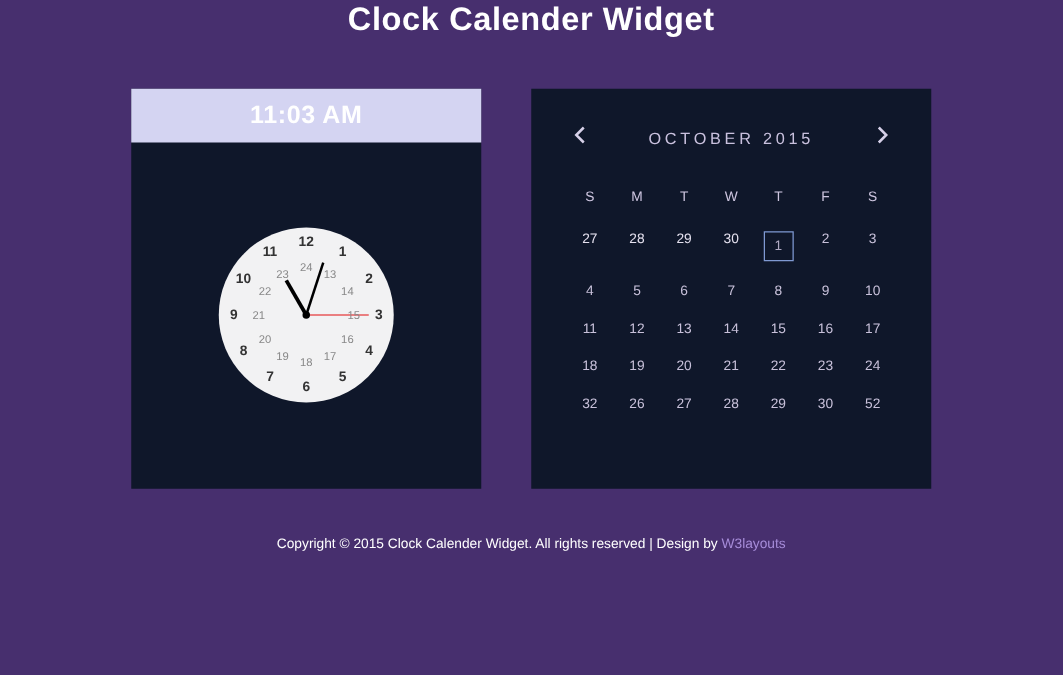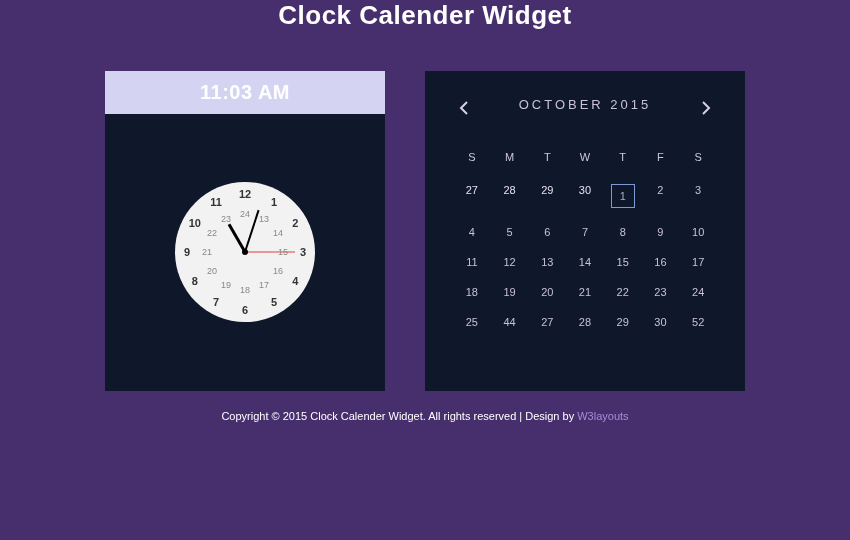--- a/index.html
+++ b/index.html
@@ -11,29 +11,29 @@
 .clock-body{height:calc(100% - 44px);display:flex;align-items:center;justify-content:center}
 .clock-face{width:140px;height:140px;border-radius:50%;background:#f2f2f3;position:relative}
 .clock-num{position:absolute;font-size:11px;color:#333;font-weight:600;transform:translate(-50%,-50%)}
 .clock-num.inner{font-size:9px;color:#888;font-weight:400}
 .hand{position:absolute;left:50%;top:50%;transform-origin:bottom center;background:#000}
 .hand.hour{width:3px;height:32px;transform:translate(-50%,-100%) rotate(330deg)}
 .hand.minute{width:2px;height:44px;transform:translate(-50%,-100%) rotate(18deg)}
 .hand.second{width:1px;height:50px;background:#e63b3b;transform:translate(-50%,-100%) rotate(90deg)}
 .center-dot{position:absolute;left:50%;top:50%;width:6px;height:6px;background:#000;border-radius:50%;transform:translate(-50%,-50%)}
 .cal-card{width:320px;padding:26px 28px 20px}
-.cal-header{display:flex;align-items:flex-start;justify-content:space-between;margin-bottom:22px}
+.cal-header{display:flex;align-items:center;justify-content:space-between;margin-bottom:22px}
 .cal-nav{color:#d6d0e8;cursor:pointer;padding:4px 6px}
 .cal-title{color:#c9c1de;font-size:13px;letter-spacing:3px;font-weight:500}
 .cal-grid{display:grid;grid-template-columns:repeat(7,1fr);gap:0;text-align:center}
 .cal-dow{color:#cec6e0;font-size:11px;font-weight:400;padding:6px 0 12px}
 .cal-day{color:#c8c1da;font-size:11px;padding:9px 0;cursor:pointer}
 .cal-day.muted{color:#e5e1ef}
 .cal-day.today span{display:inline-flex;align-items:center;justify-content:center;border:1px solid #7f99d2;width:24px;height:24px;color:#b0aac3}
-.footer{color:#fff;font-size:11px;margin-top:19px}
+.footer{color:#fff;font-size:11px;margin-top:38px}
 .footer a{color:#a68cd9;text-decoration:none}
 </style>
 </head>
 <body>
 
 <h1 class="page-title">Clock Calender Widget</h1>
 
 <div class="cards">
   <div class="card">
     <div class="clock-header">11:03 AM</div>
@@ -110,22 +110,22 @@
         <div class="cal-day">15</div>
         <div class="cal-day">16</div>
         <div class="cal-day">17</div>
         <div class="cal-day">18</div>
         <div class="cal-day">19</div>
         <div class="cal-day">20</div>
         <div class="cal-day">21</div>
         <div class="cal-day">22</div>
         <div class="cal-day">23</div>
         <div class="cal-day">24</div>
-        <div class="cal-day">25</div>
-        <div class="cal-day">44</div>
+        <div class="cal-day">32</div>
+        <div class="cal-day">26</div>
         <div class="cal-day">27</div>
         <div class="cal-day">28</div>
         <div class="cal-day">29</div>
         <div class="cal-day">30</div>
         <div class="cal-day">52</div>
       </div>
   </div>
 </div>
 
 <div class="footer">

